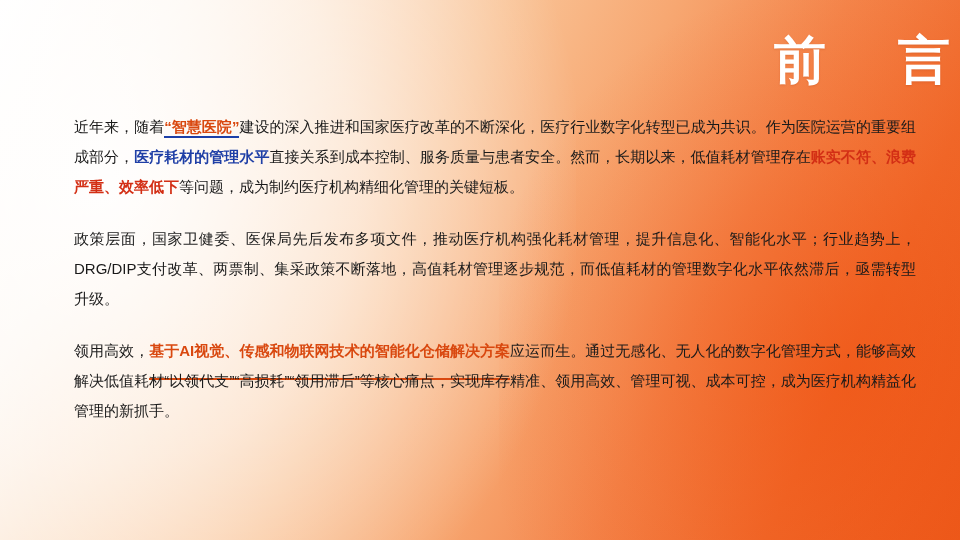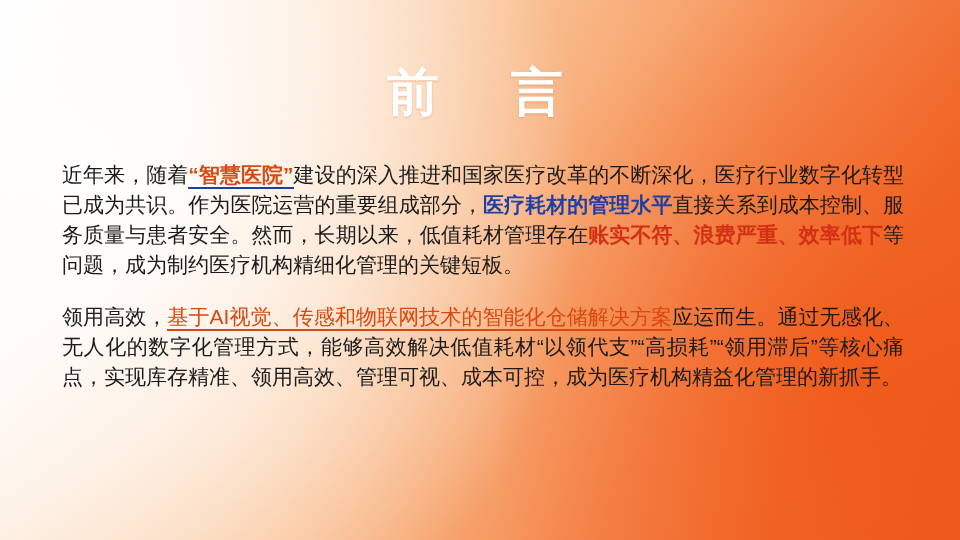--- a/index.html
+++ b/index.html
@@ -50,38 +50,36 @@
   }
   .content {
     position: relative;
     z-index: 2;
   }
   .title {
     position: absolute;
     top: 26px;
     left: 0;
     width: 960px;
-    text-align: center;
+    text-align: right;
     font-size: 52px;
     font-weight: bold;
     color: #ffffff;
     letter-spacing: 10px;
     text-shadow: 0 1px 2px rgba(170,60,10,0.25);
-    margin-top: 32px;
   }
   .body-text {
     position: absolute;
     top: 112px;
-    left: 62px;
+    left: 74px;
     width: 842px;
     color: #1a1a1a;
-    font-size: 21px;
+    font-size: 15px;
     line-height: 30px;
     text-align: justify;
-    margin-top: 48px;
   }
   .para {
     margin: 0 0 22px 0;
   }
   .para:last-child {
     margin-bottom: 0;
   }
   .hl-quote {
     color: #d9480f;
     font-weight: bold;
@@ -91,29 +89,30 @@
   .hl-blue {
     color: #1f3fa6;
     font-weight: bold;
   }
   .hl-red {
     color: #d32f15;
     font-weight: bold;
   }
   .hl-orange-ul {
     color: #d9480f;
-    font-weight: normal;
+    font-weight: bold;
     border-bottom: 2px solid #d9480f;
-    padding-bottom: 1px;
+    padding-bottom: 19px;
   }
 </style>
 </head>
 <body>
 
 <div class="slide">
   <div class="content">
     <div class="title">前　言</div>
     <div class="body-text">
       <p class="para"><span>近年来，随着</span><span class="hl-quote">“智慧医院”</span><span>建设的深入推进和国家医疗改革的不断深化，医疗行业数字化转型已成为共识。作为医院运营的重要组成部分，</span><span class="hl-blue">医疗耗材的管理水平</span><span>直接关系到成本控制、服务质量与患者安全。然而，长期以来，低值耗材管理存在</span><span class="hl-red">账实不符、浪费严重、效率低下</span><span>等问题，成为制约医疗机构精细化管理的关键短板。</span></p>
+      <p class="para"><span>政策层面，国家卫健委、医保局先后发布多项文件，推动医疗机构强化耗材管理，提升信息化、智能化水平；行业趋势上，DRG/DIP支付改革、两票制、集采政策不断落地，高值耗材管理逐步规范，而低值耗材的管理数字化水平依然滞后，亟需转型升级。</span></p>
       <p class="para"><span>领用高效，</span><span class="hl-orange-ul">基于AI视觉、传感和物联网技术的智能化仓储解决方案</span><span>应运而生。通过无感化、无人化的数字化管理方式，能够高效解决低值耗材“以领代支”“高损耗”“领用滞后”等核心痛点，实现库存精准、领用高效、管理可视、成本可控，成为医疗机构精益化管理的新抓手。</span></p>
     </div>
   </div>
 </div>
 
 </body></html>

